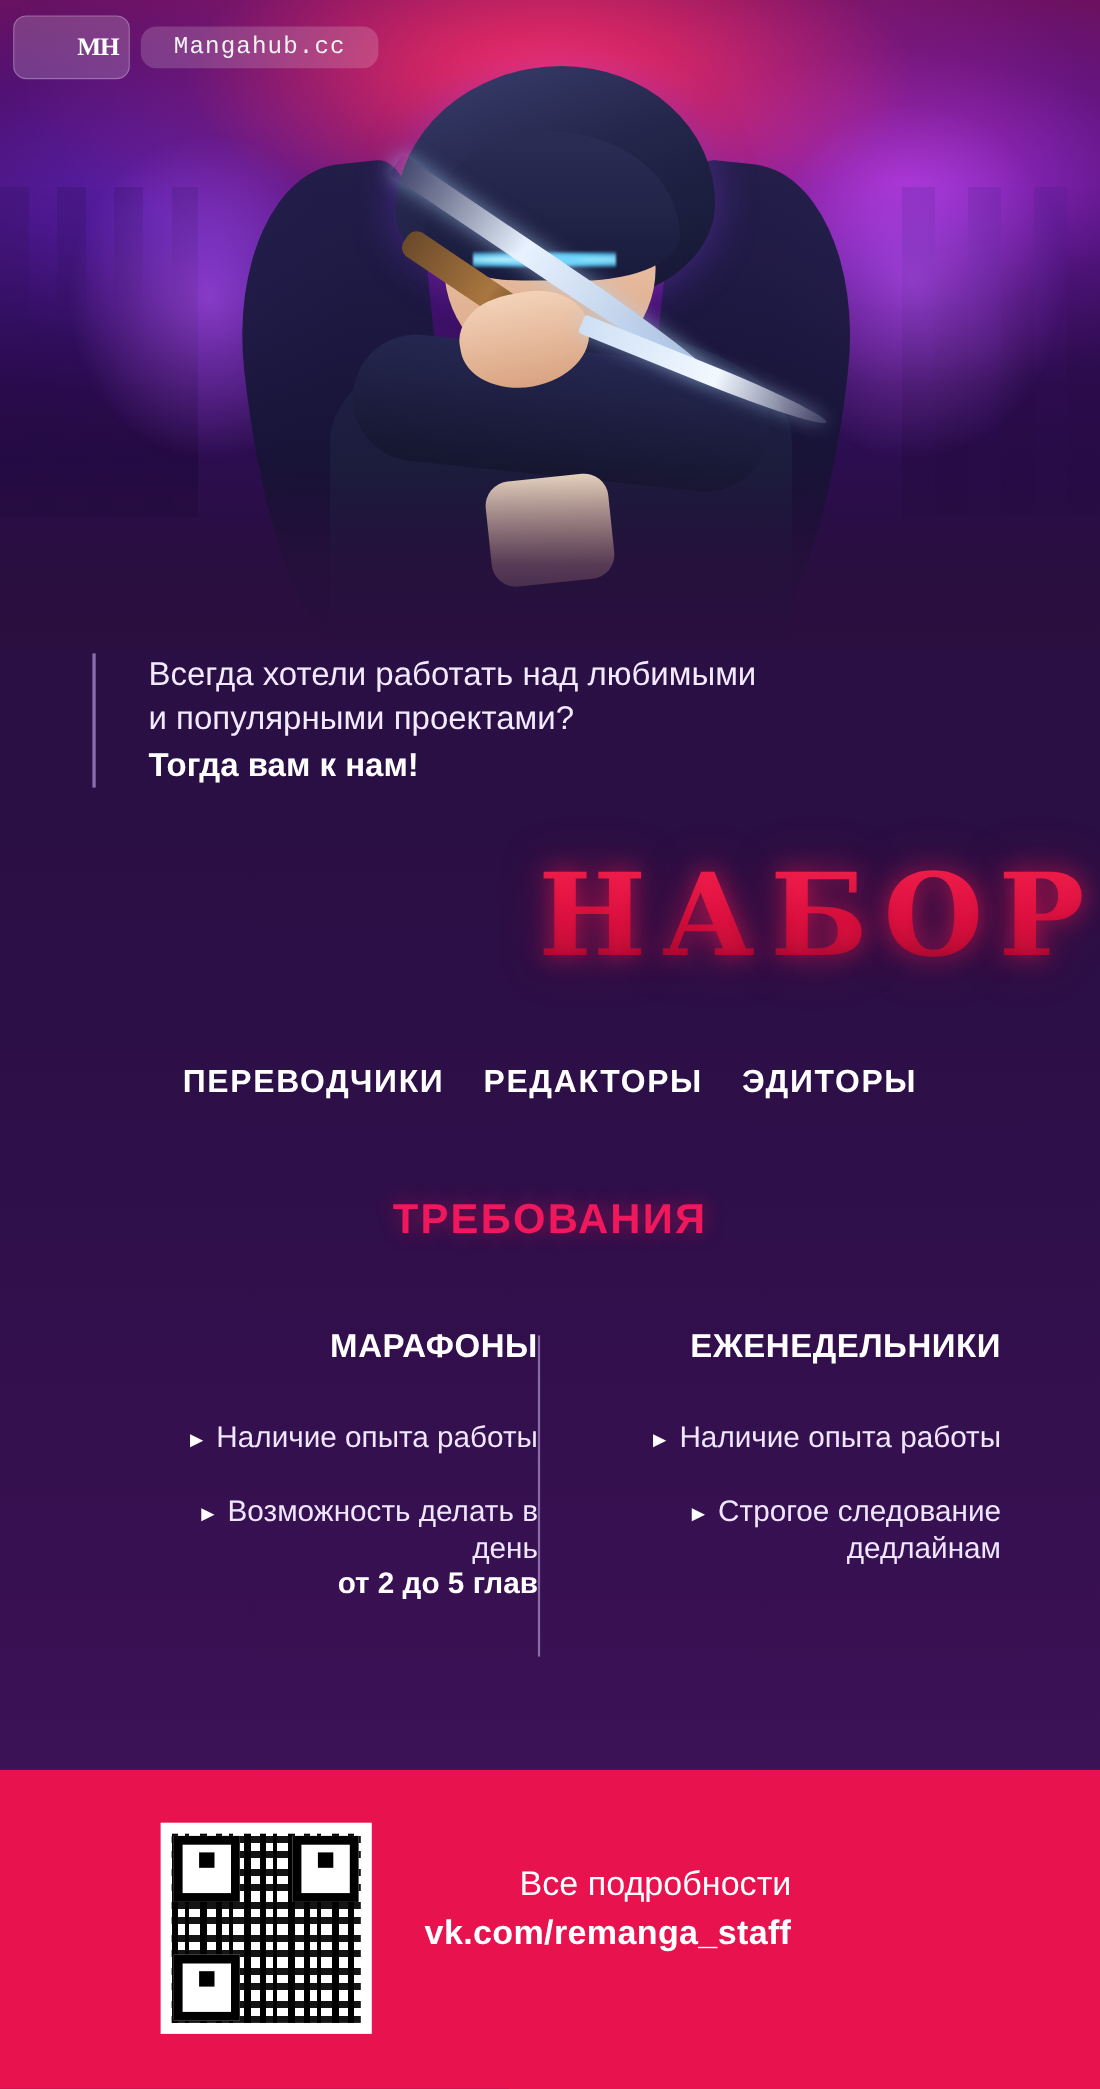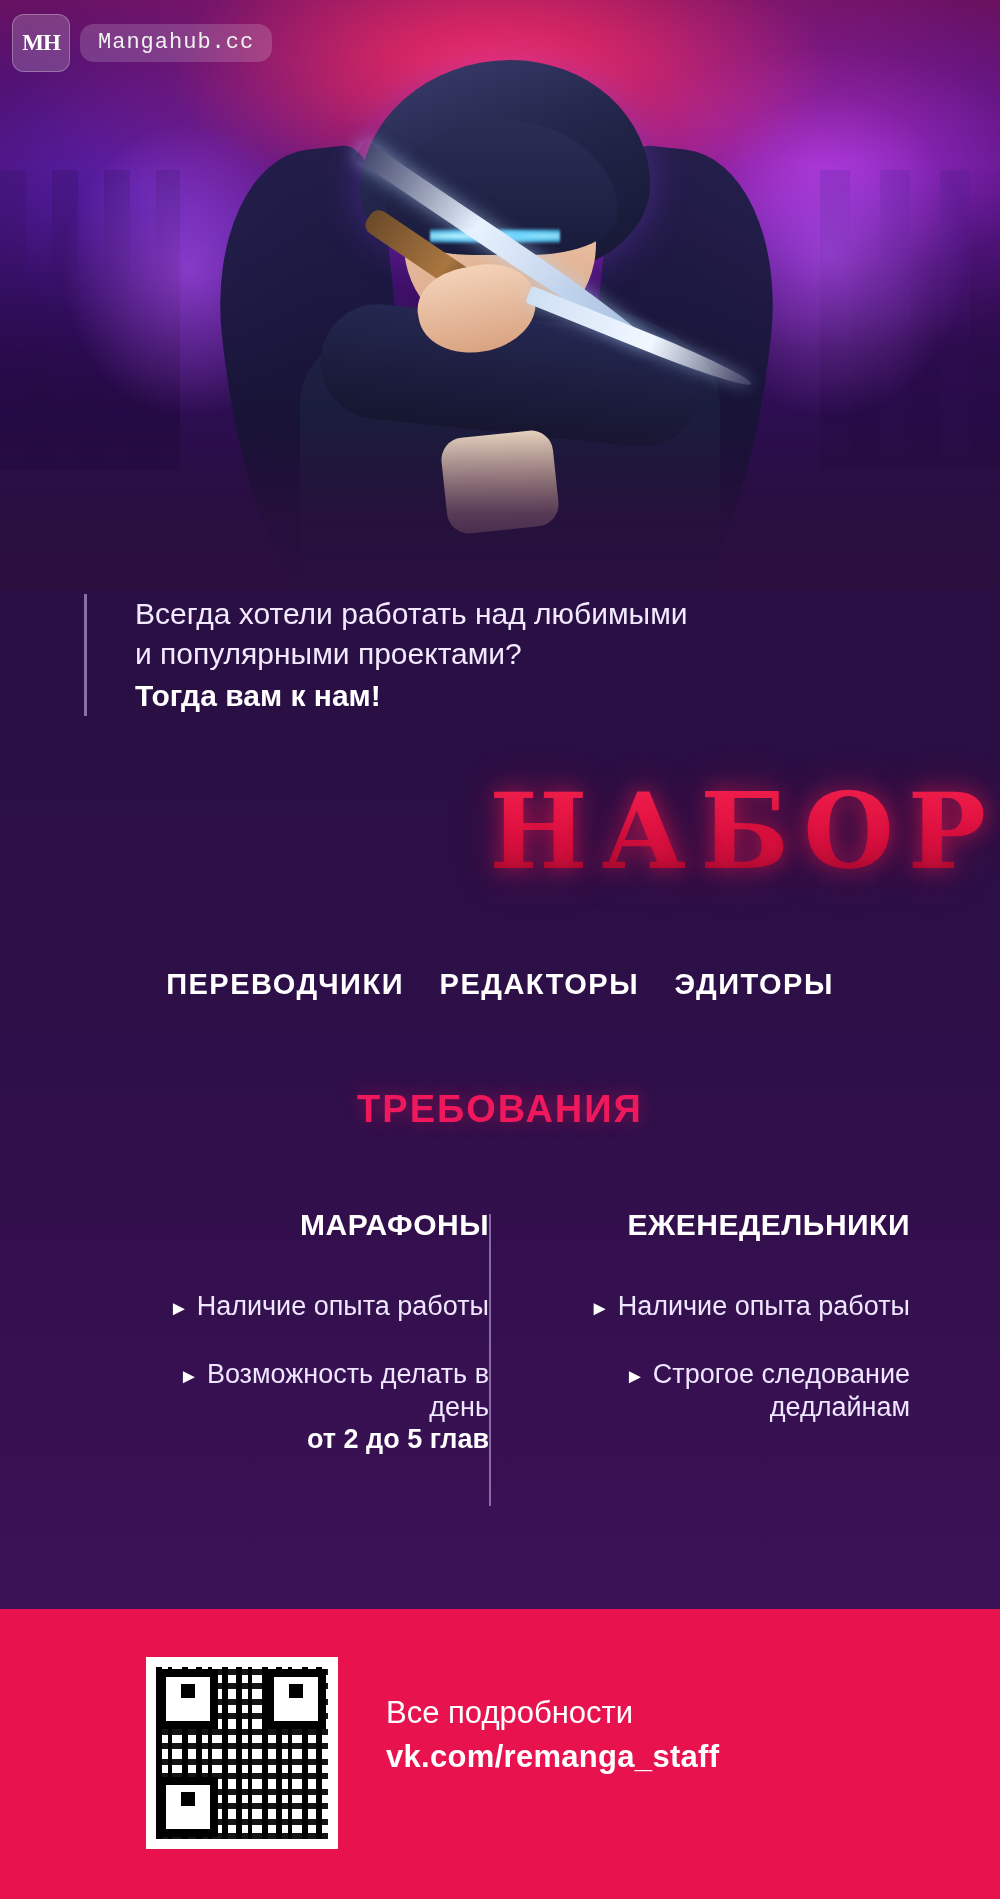--- a/index.html
+++ b/index.html
@@ -170,25 +170,26 @@
     width: 56px; height: 56px;
     border-radius: 12px;
     background: rgba(255,255,255,0.18);
     border: 1px solid rgba(255,255,255,0.28);
     display: flex; align-items: center; justify-content: center;
     color: #ffffff;
     font-size: 23px;
     font-weight: bold;
     letter-spacing: -1px;
     font-family: "Liberation Serif", serif;
+    padding-left: 48px;
   }
   .wm-text {
     background: rgba(255,255,255,0.17);
     border-radius: 14px;
-    padding: 6px 18px 7px;
+    padding: 6px 30px 7px;
     color: #f2f2f2;
     font-size: 22px;
     font-family: "Liberation Mono", monospace;
     letter-spacing: 1px;
   }
 
   
   .lead {
     position: absolute;
     left: 84px; top: 594px;
@@ -338,20 +339,21 @@
 
   .footer-text {
     position: absolute;
     left: 386px; top: 86px;
     color: #ffffff;
   }
   .footer-text .line1 {
     font-size: 31px;
     font-weight: 300;
     margin-bottom: 8px;
+    text-align: right;
   }
   .footer-text .line2 {
     font-size: 31px;
     font-weight: bold;
     letter-spacing: 0.3px;
   }
 </style>
 </head>
 <body>
 

